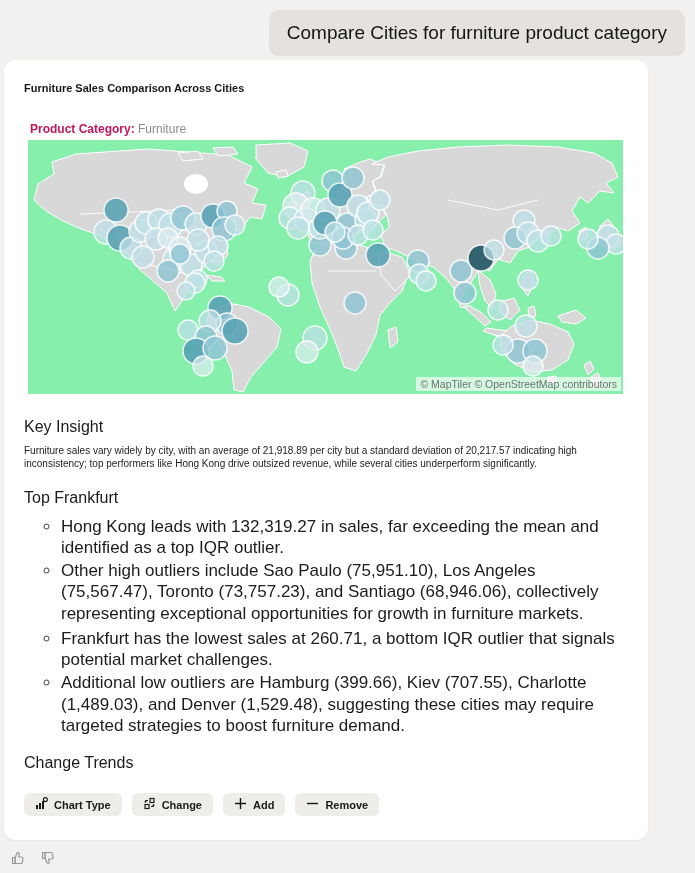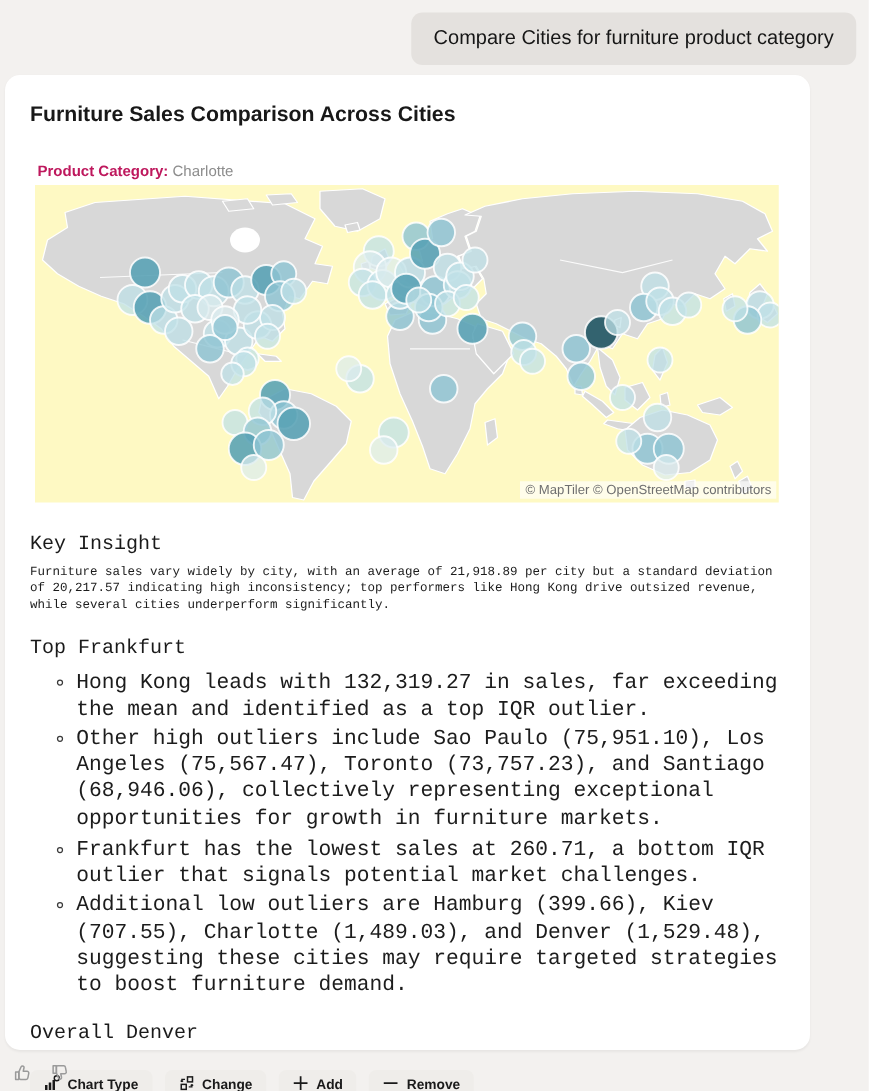--- a/index.html
+++ b/index.html
@@ -8,42 +8,42 @@
     background:#f3f1ef;
     font-family:"Liberation Sans", sans-serif;
     color:#1c1c1c;
     position:relative;
     overflow:hidden;
   }
   
   .prompt-chip {
     position:absolute; top:10px; right:10px;
     background:#e4e1de; border-radius:9px;
-    padding:12px 18px; font-size:16px; color:#161616;
+    padding:12px 18px; font-size:19px; color:#161616;
   }
   
   .card {
     position:absolute; left:4px; top:60px; width:644px; height:780px;
     background:#ffffff; border-radius:12px;
     box-shadow:0 1px 2px rgba(0,0,0,.05);
     padding:22px 18px 14px 16px;
   }
-  .card-title { font-size:17px; font-weight:bold; color:#181818; margin:0 0 28px 4px; }
+  .card-title { font-size:11px; font-weight:bold; color:#181818; margin:0 0 28px 4px; }
   .map-block { margin-left:8px; width:595px; position:relative; }
   .cat-line { font-size:12px; margin:0 0 4px 2px; }
   .cat-label { font-weight:bold; color:#be185d; }
   .cat-value { color:#8c8c8c; }
-  .map-wrap { position:relative; width:595px; height:254px; background:#fef9c3; overflow:hidden; }
+  .map-wrap { position:relative; width:595px; height:254px; background:#86efac; overflow:hidden; }
   .map-wrap svg { display:block; }
   .map-attrib {
     position:absolute; right:2px; bottom:3px;
     font-size:10.5px; color:#6f6f6f;
     background:rgba(255,255,255,.65); padding:1px 4px;
   }
-  .sections { margin:24px 2px 0 4px;font-family:Liberation Mono, monospace; }
+  .sections { margin:24px 2px 0 4px; }
   .sec h2 { font-size:16px; font-weight:500; color:#1a1a1a; margin:18px 0 9px; }
   .sec p  { font-size:10px; line-height:1.28; color:#1c1c1c; max-width:614px; }
   .sec ul { list-style:circle; margin:2px 0 4px; padding-left:37px; }
   .sec li { font-size:17px; line-height:1.25; margin:2px 0; max-width:580px; }
   .sec li::marker { color:#3a3a3a; }
   .toolbar { display:flex; gap:10px; margin:21px 0 0 4px; }
   .tbtn {
     display:inline-flex; align-items:center; gap:6px;
     background:#efedea; border:none; border-radius:6px;
     height:23px; padding:0 11px;
@@ -58,21 +58,21 @@
 <body>
 
 <div class="prompt-chip">Compare Cities for furniture product category</div>
 
 <div class="card">
   <h1 class="card-title">Furniture Sales Comparison Across Cities</h1>
 
   <div class="map-block">
     <div class="cat-line">
       <span class="cat-label">Product Category:</span>
-      <span class="cat-value">Charlotte</span>
+      <span class="cat-value">Furniture</span>
     </div>
     <div class="map-wrap">
       <svg width="595" height="254" viewBox="0 0 595 254" xmlns="http://www.w3.org/2000/svg">
         <g fill="#d8d8d8" stroke="#ffffff" stroke-width="1" stroke-linejoin="round">
           <path d="M6,60 L10,44 26,34 24,22 48,14 120,9 200,15 224,27 216,43 230,49 224,63 238,65 234,79 222,77 212,91 204,89 198,103 200,115 190,125 180,121 172,133 162,147 154,161 147,171 139,153 125,141 111,129 101,115 87,105 71,95 53,89 35,81 18,71 Z"></path>
           <path d="M150,13 L170,11 175,19 155,21 Z"></path>
           <path d="M185,8 L205,7 210,14 190,16 Z"></path>
           <path d="M228,5 L262,3 280,11 276,27 258,37 240,33 228,19 Z"></path>
           <path d="M178,135 L193,137 197,141 184,141 Z"></path>
           <path d="M181,173 L200,163 221,167 241,177 253,189 249,207 237,221 223,237 215,252 206,250 204,231 196,213 188,195 179,182 Z"></path>
@@ -217,21 +217,21 @@
         <li>Other high outliers include Sao Paulo (75,951.10), Los Angeles (75,567.47), Toronto (73,757.23), and Santiago (68,946.06), collectively representing exceptional opportunities for growth in furniture markets.</li>
       </ul>
     </div>
     <div class="sec">
       <ul>
         <li>Frankfurt has the lowest sales at 260.71, a bottom IQR outlier that signals potential market challenges.</li>
         <li>Additional low outliers are Hamburg (399.66), Kiev (707.55), Charlotte (1,489.03), and Denver (1,529.48), suggesting these cities may require targeted strategies to boost furniture demand.</li>
       </ul>
     </div>
     <div class="sec">
-      <h2>Overall Denver</h2>
+      <h2>Change Trends</h2>
     </div>
   </div>
 
   <div class="toolbar">
     <button class="tbtn">
       <span>
         <svg width="13" height="13" viewBox="0 0 13 13">
           <rect x="1" y="8" width="2" height="4" fill="#1a1a1a"></rect>
           <rect x="4" y="6" width="2" height="6" fill="#1a1a1a"></rect>
           <rect x="7" y="4" width="2" height="8" fill="#1a1a1a"></rect>

